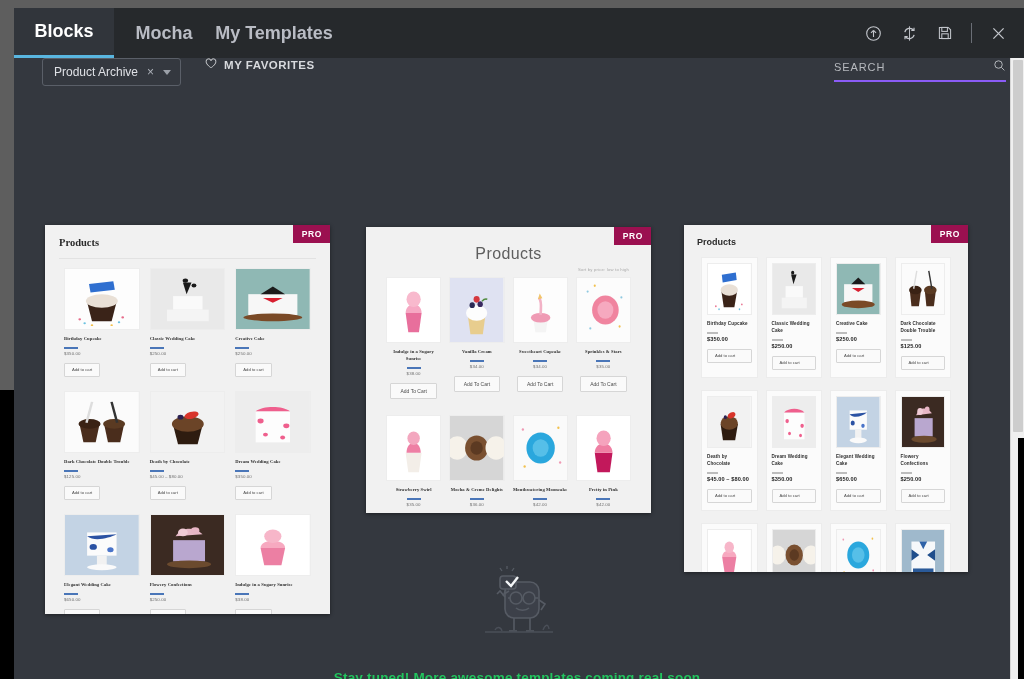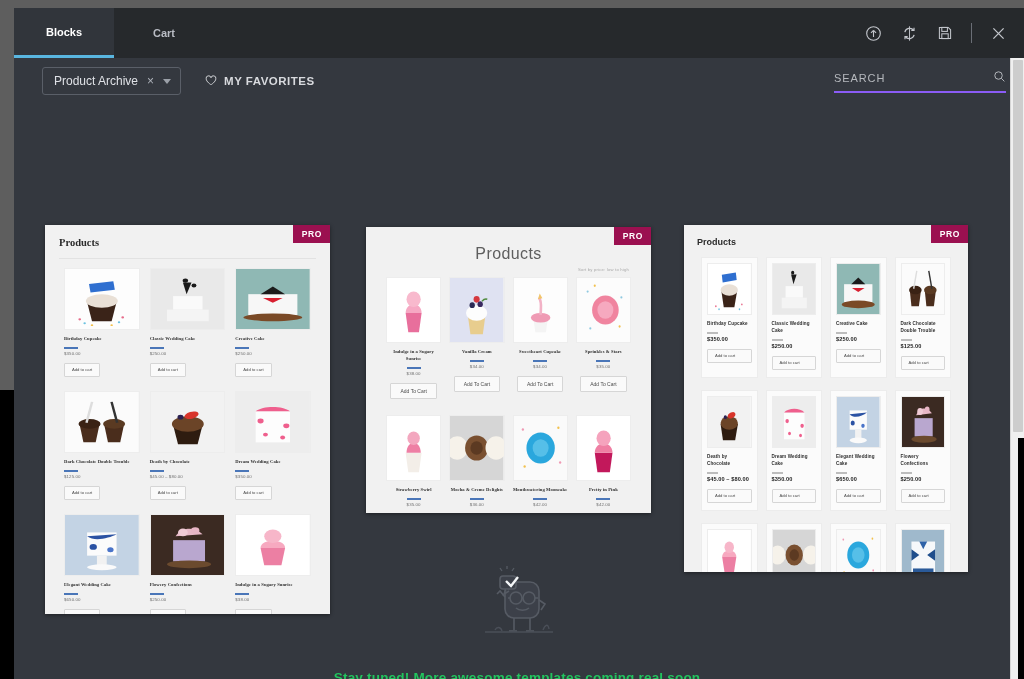--- a/index.html
+++ b/index.html
@@ -55,21 +55,21 @@
     flex: none;
   }
   .logo svg { display:block; }
   .brand-title {
     color: #ffffff; font-size: 14.5px; font-weight: bold;
     letter-spacing: 0.6px;
   }
   .tabs { display: flex; align-items: stretch; }
   .tab {
     width: 100px; display: flex; align-items: center; justify-content: center;
-    color: #b9bcc4; font-size: 11px; font-weight: bold;
+    color: #b9bcc4; font-size: 18px; font-weight: bold;
     cursor: pointer; position: relative;
   }
   .tab.wide { width: 120px; }
   .tab.active {
     color: #ffffff;
     background: #31353b;
     border-bottom: 3px solid #59b6e0;
   }
   .head-actions {
     margin-left: auto; display: flex; align-items: center;
@@ -77,21 +77,21 @@
   }
   .hicon {
     width: 20px; height: 20px; color: #c3c6cc;
     display: flex; align-items: center; justify-content: center;
     cursor: pointer;
   }
   .hdivider { width: 1px; height: 20px; background: #6a6e76; }
 
   
   .toolbar {
-    height: 46px; display: flex; align-items: center;
+    height: 46px; display: flex; align-items: flex-start;
     padding: 0 18px 0 28px;
   }
   .chip {
     display: flex; align-items: center; gap: 9px;
     border: 1px solid #5a5f68; border-radius: 3px;
     padding: 6px 9px 6px 11px;
     color: #dfe1e6; font-size: 12px;
     cursor: pointer;
   }
   .chip-x { color: #aeb2ba; font-size: 12px; cursor: pointer; }
@@ -232,21 +232,24 @@
 
   <div class="modal">
 
     <div class="header">
 
       <div class="tabs">
         <div class="tab active">
           <span>Blocks</span>
         </div>
         <div class="tab">
-          <span>Cart</span>
+          <span>Mocha</span>
+        </div>
+        <div class="tab wide">
+          <span>My Templates</span>
         </div>
       </div>
 
       <div class="head-actions">
         <span class="hicon">
           <svg width="17" height="17" viewBox="0 0 20 20" fill="none" stroke="currentColor" stroke-width="1.3">
             <circle cx="10" cy="10" r="8"></circle>
             <path d="M10 14V6.5M10 6.2l-3 3M10 6.2l3 3"></path>
           </svg>
         </span>

